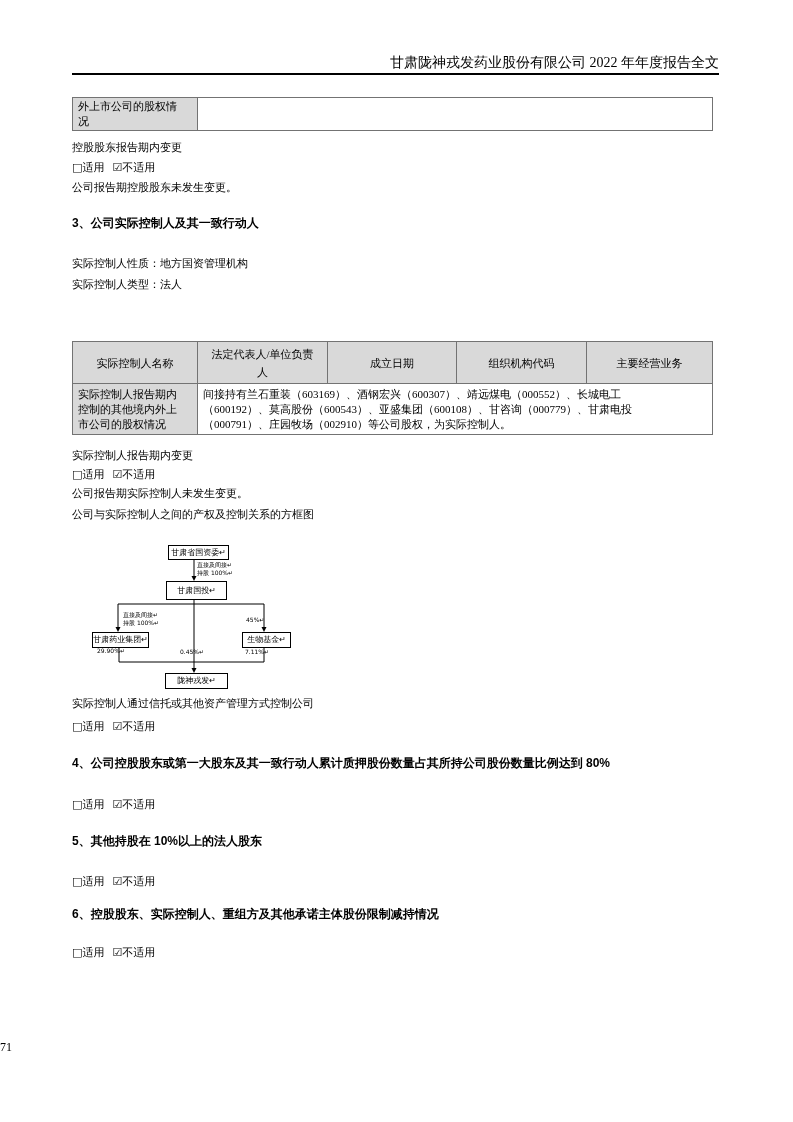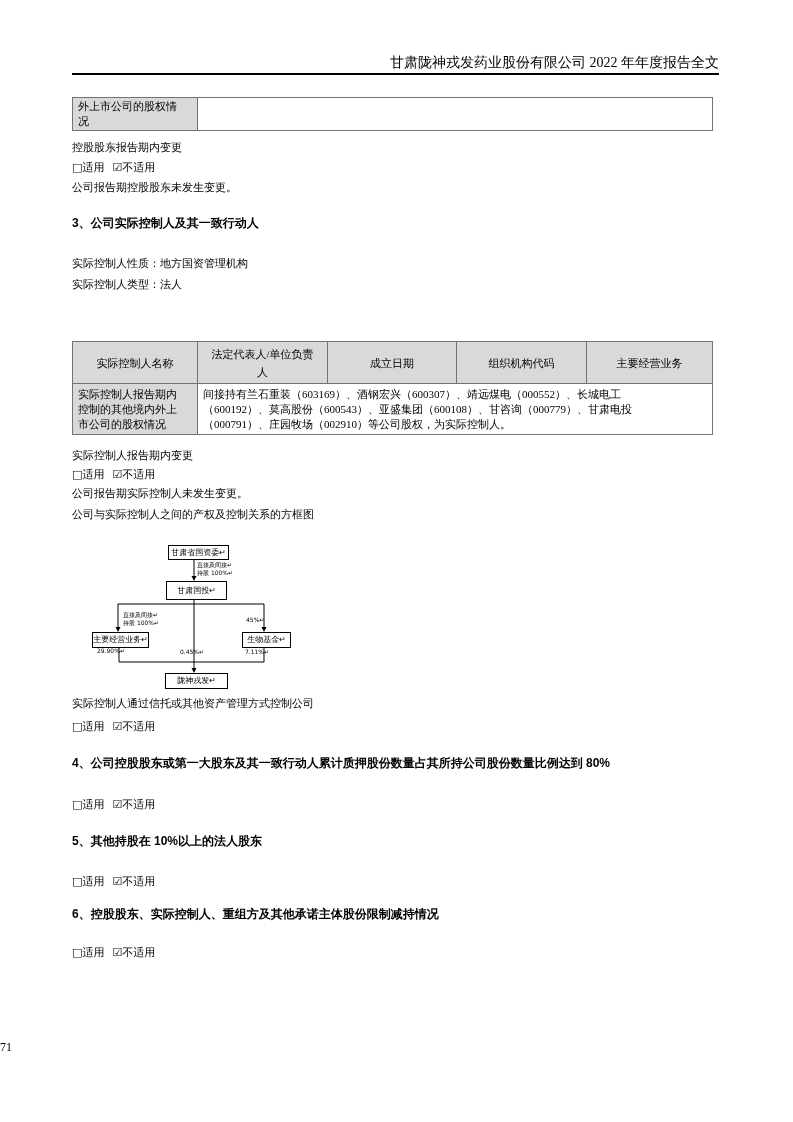--- a/index.html
+++ b/index.html
@@ -170,21 +170,21 @@
       <polygon points="119.5,128 124.5,128 122,133"></polygon>
     </g>
   </svg>
   <div class="dnode" style="left:96px;top:5px;width:59px;height:13px;">甘肃省国资委↵</div>
   <div class="dlabel" style="left:125px;top:21px;">直接及间接↵
 持股 100%↵</div>
   <div class="dnode" style="left:94px;top:41px;width:59px;height:17px;">甘肃国投↵</div>
   <div class="dlabel" style="left:51px;top:71px;">直接及间接↵
 持股 100%↵</div>
   <div class="dlabel" style="left:174px;top:76px;">45%↵</div>
-  <div class="dnode" style="left:20px;top:92px;width:55px;height:14px;">主要经营业务↵</div>
+  <div class="dnode" style="left:20px;top:92px;width:55px;height:14px;">甘肃药业集团↵</div>
   <div class="dnode" style="left:170px;top:92px;width:47px;height:14px;">生物基金↵</div>
   <div class="dlabel" style="left:25px;top:107px;">29.90%↵</div>
   <div class="dlabel" style="left:108px;top:108px;">0.45%↵</div>
   <div class="dlabel" style="left:173px;top:108px;">7.11%↵</div>
   <div class="dnode" style="left:93px;top:133px;width:61px;height:14px;">陇神戎发↵</div>
 </div>
 
 <div class="abs para" style="top:697px;">实际控制人通过信托或其他资产管理方式控制公司</div>
 <div class="abs para cb-row" style="top:720px;">
   <span class="cb">□</span><span>适用</span><span class="gap"></span><span class="cb">☑</span><span>不适用</span>

